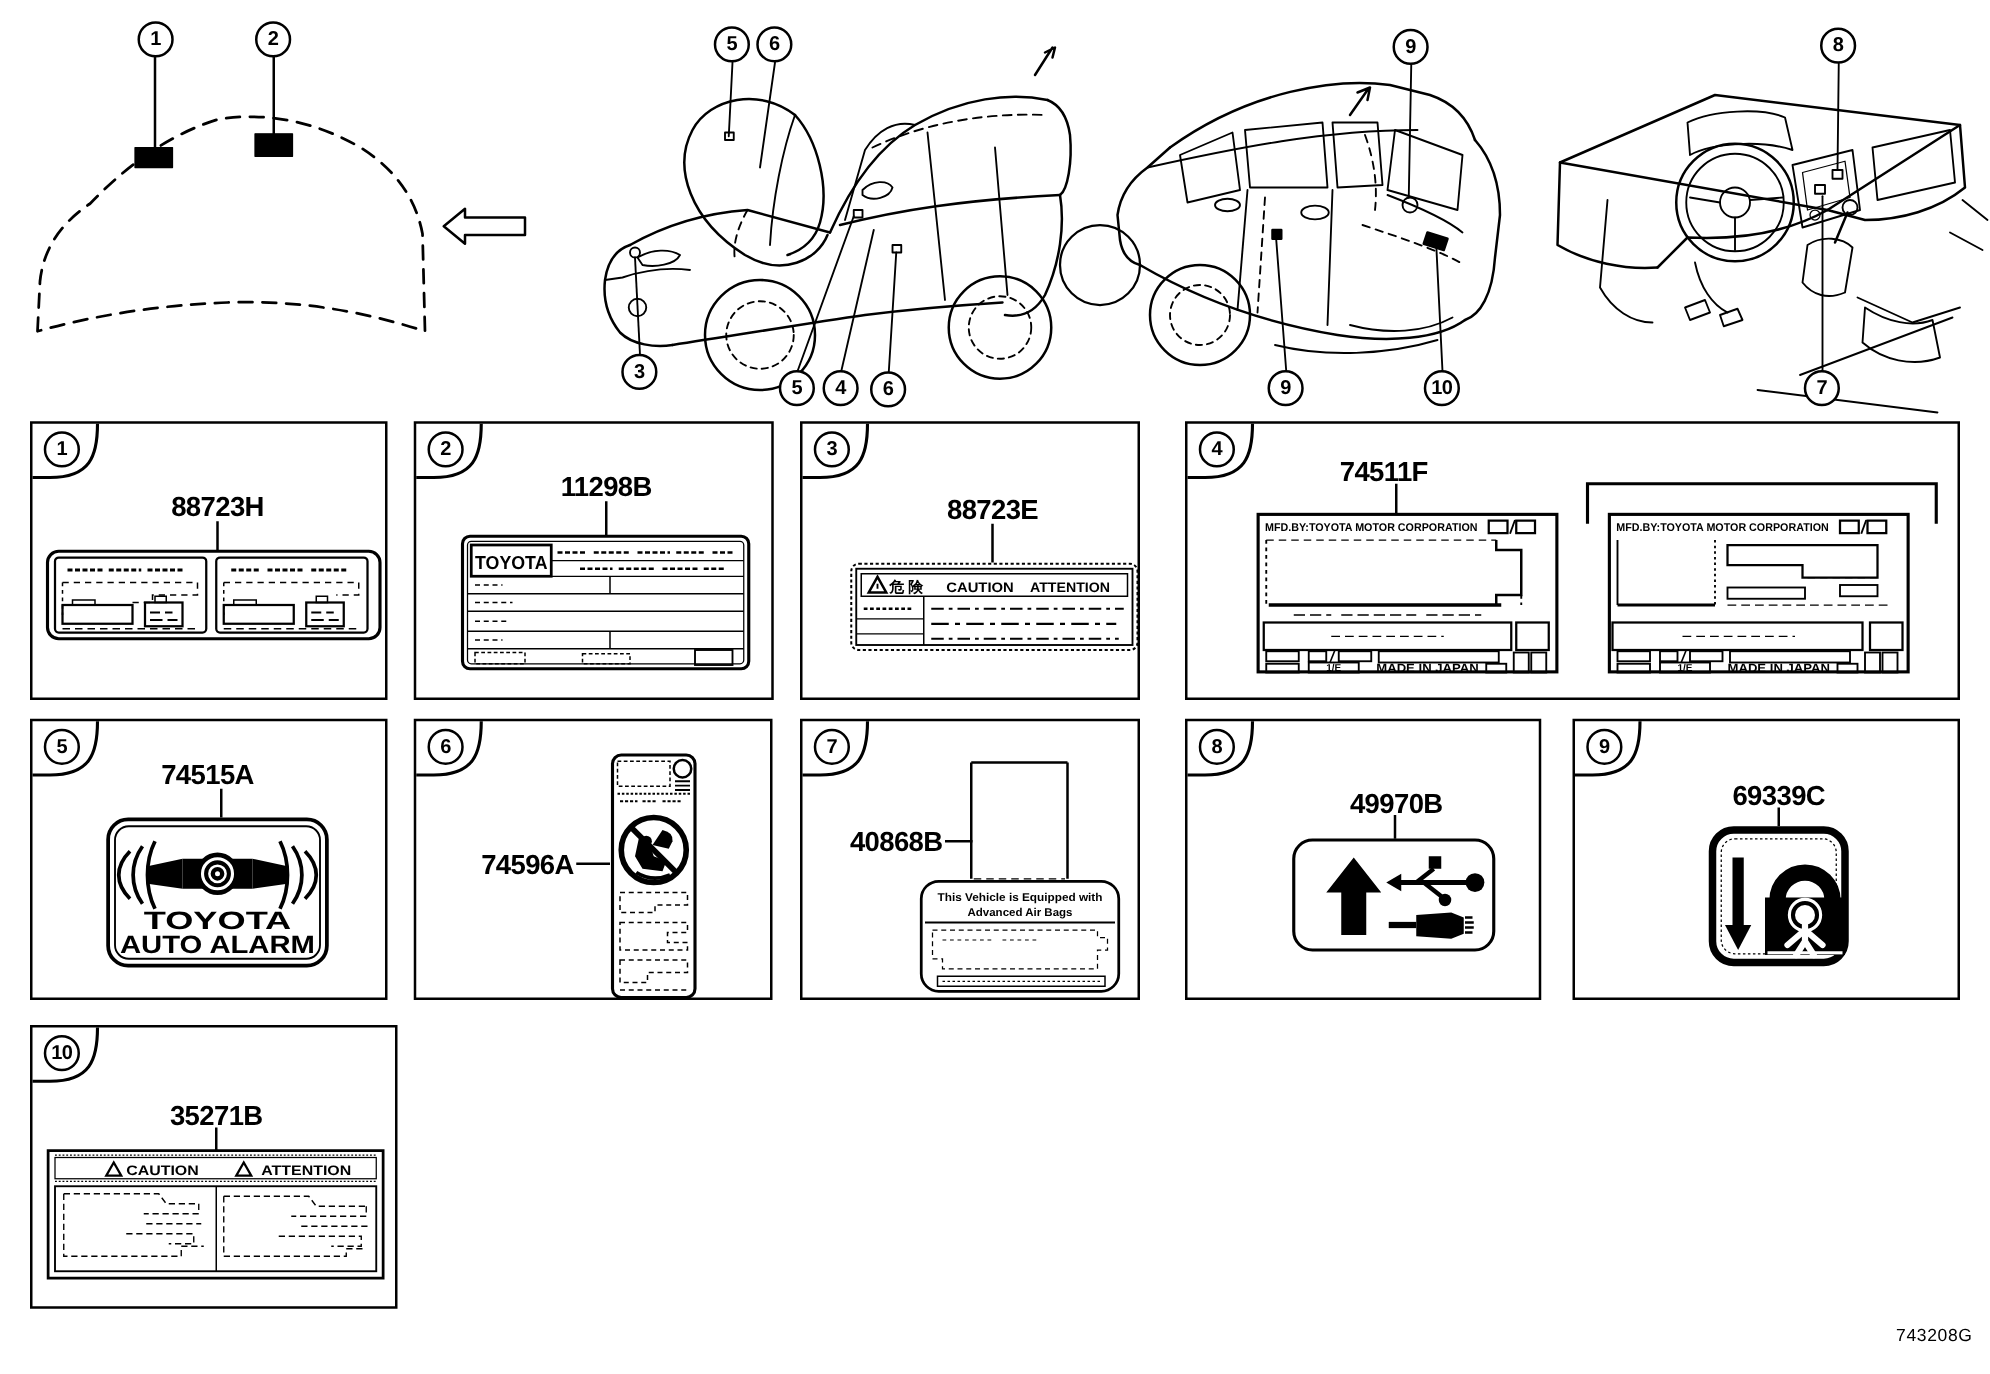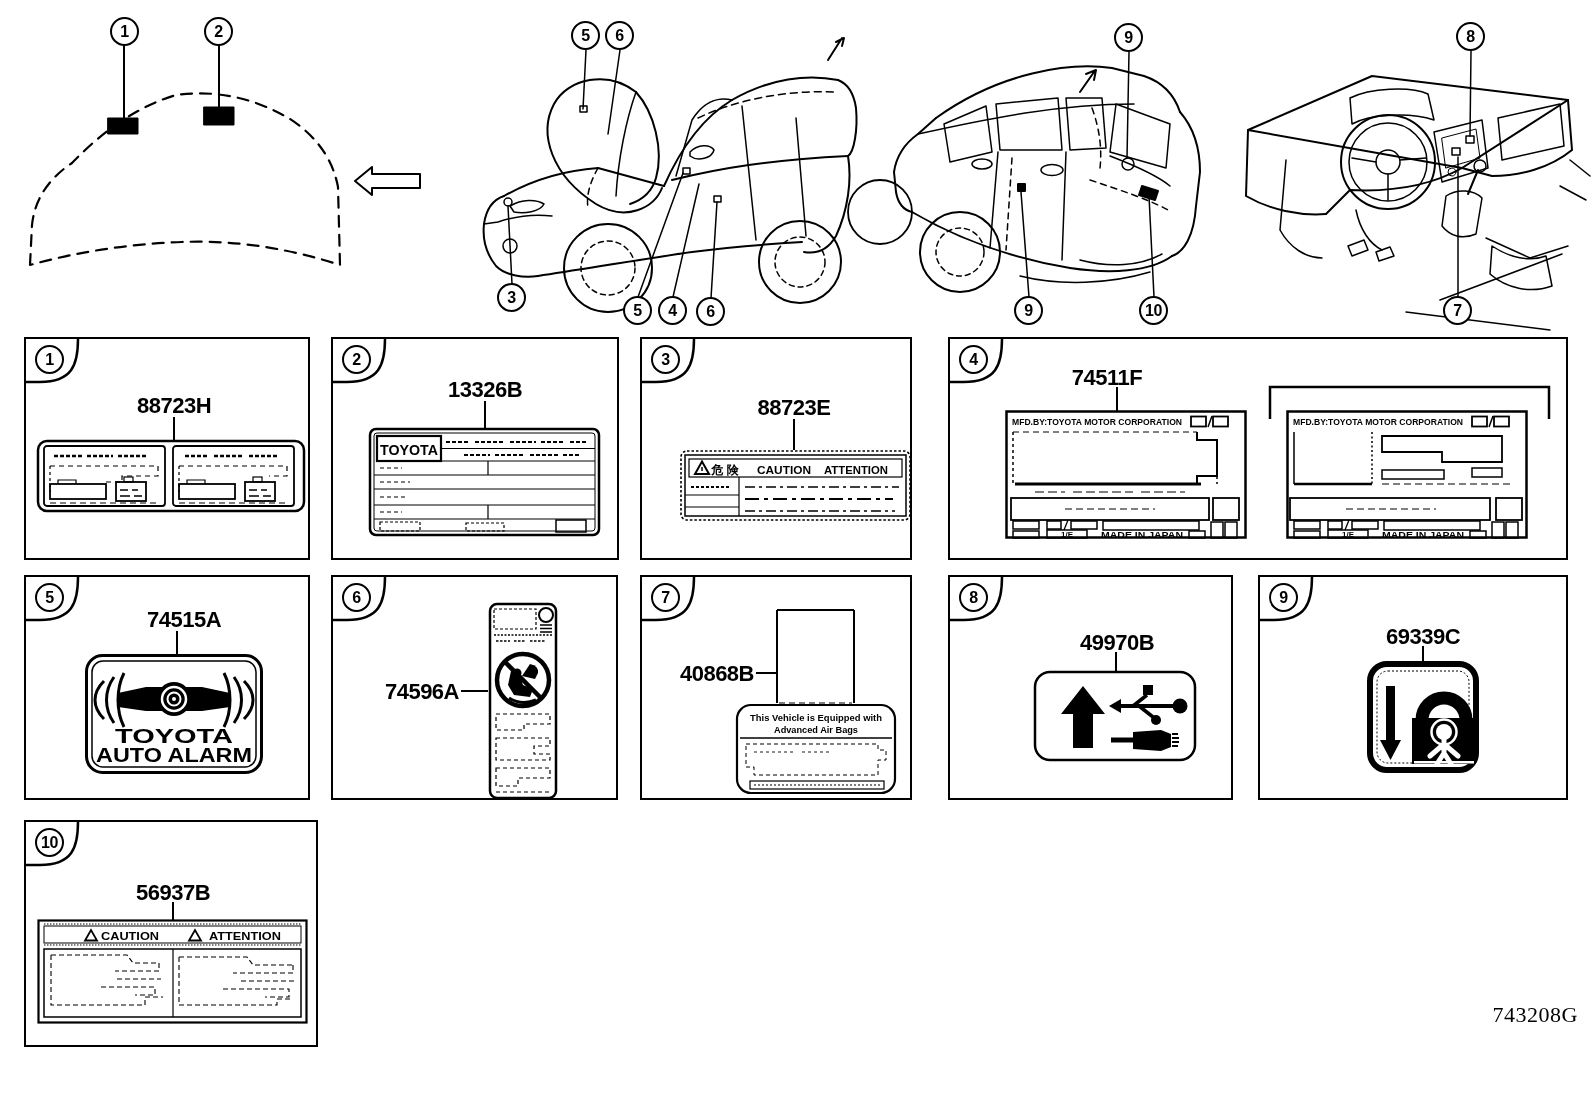--- a/index.html
+++ b/index.html
@@ -11,21 +11,21 @@
   .tabshape{left:0;top:0;}
   .circ{position:absolute;width:29px;height:29px;border:2.5px solid #000;border-radius:50%;
         background:#fff;box-sizing:border-box;display:flex;align-items:center;justify-content:center;
         font-weight:bold;font-size:16px;letter-spacing:-0.5px;z-index:5;}
   .pn{position:absolute;font-weight:bold;font-size:22px;letter-spacing:-0.5px;white-space:nowrap;
       transform:translateX(-50%);}
   .pnr{position:absolute;font-weight:bold;font-size:22px;letter-spacing:-0.5px;white-space:nowrap;
       text-align:right;}
   .lv{position:absolute;width:2px;background:#000;}
   .lh{position:absolute;height:2px;background:#000;}
-  .dcode{position:absolute;right:14px;top:1002px;font-size:22px;letter-spacing:0.5px;font-family:Liberation Serif, serif;}
+  .dcode{position:absolute;right:14px;top:1060px;font-size:14px;letter-spacing:0.5px;}
 </style>
 </head>
 <body>
 
 <div class="page">
 
   <svg style="left:10px;top:15px" width="420" height="290" viewBox="0 0 420 290">
     <g stroke="#000" fill="none" stroke-linecap="round" stroke-linejoin="round">
       <path d="M20,250 L22,210 Q26,172 62,148 Q112,96 166,80 Q226,72 280,104 Q320,130 328,172 L330,250
                Q250,224 172,227 Q92,230 20,250 Z" stroke-width="2.2" stroke-dasharray="11,8"></path>
@@ -194,21 +194,21 @@
         </g>
       </g>
     </svg>
   </div>
 
   <div class="box" style="left:331px;top:337px;width:288px;height:223px">
     <svg class="tabshape" width="58" height="48" viewBox="0 0 58 48">
       <path d="M52,0 C52,26 46,43 14,43 L0,43" fill="none" stroke="#000" stroke-width="2.5"></path>
     </svg>
     <div class="circ" style="left:9px;top:6px">2</div>
-    <div class="pn" style="left:152px;top:38px">13326B</div>
+    <div class="pn" style="left:152px;top:38px">11298B</div>
     <div class="lv" style="left:151px;top:62px;height:27px"></div>
     <svg style="left:35px;top:88px" width="233" height="110" viewBox="0 0 233 110">
       <g stroke="#000" fill="none">
         <rect x="2" y="2" width="229" height="106" rx="6" stroke-width="2.5"></rect>
         <rect x="6" y="6" width="221" height="98" rx="3" stroke-width="1"></rect>
         <rect x="9" y="9" width="64" height="25" stroke-width="2.2"></rect>
         <text x="41" y="28" text-anchor="middle" font-size="15" font-weight="bold" textLength="58" lengthAdjust="spacingAndGlyphs" stroke="none" fill="#000">TOYOTA</text>
         <path d="M73,21.5 H227 M73,34 H227" stroke-width="1"></path>
         <path d="M78,15 h24 m5,0 h30 m5,0 h26 m5,0 h24 m5,0 h18" stroke-width="2" stroke-dasharray="4,2"></path>
         <path d="M96,28 h26 m5,0 h30 m5,0 h28 m5,0 h16" stroke-width="2" stroke-dasharray="4,2"></path>
@@ -323,21 +323,21 @@
         <rect x="220" y="112" width="12" height="16" stroke-width="1.5"></rect>
       </g>
     </svg>
   </div>
 
   <div class="box" style="left:24px;top:575px;width:286px;height:225px">
     <svg class="tabshape" width="58" height="48" viewBox="0 0 58 48">
       <path d="M52,0 C52,26 46,43 14,43 L0,43" fill="none" stroke="#000" stroke-width="2.5"></path>
     </svg>
     <div class="circ" style="left:9px;top:6px">5</div>
-    <div class="pn" style="left:158px;top:30px">74515A</div>
+    <div class="pn" style="left:140px;top:30px">74515A</div>
     <div class="lv" style="left:150px;top:54px;height:23px"></div>
     <svg style="left:58px;top:76px" width="180" height="122" viewBox="0 0 180 122">
       <g stroke="#000" fill="none">
         <rect x="2.5" y="2.5" width="175" height="117" rx="16" stroke-width="3"></rect>
         <rect x="8" y="8" width="164" height="106" rx="11" stroke-width="1.5"></rect>
         <g>
           <rect x="62" y="34" width="56" height="24" fill="#000" stroke="none"></rect>
           <polygon points="62,34 34,40 34,54 62,58" fill="#000" stroke="none"></polygon>
           <polygon points="118,34 146,40 146,54 118,58" fill="#000" stroke="none"></polygon>
           <circle cx="90" cy="46" r="17" fill="#000" stroke="none"></circle>
@@ -465,21 +465,21 @@
         </g>
       </g>
     </svg>
   </div>
 
   <div class="box" style="left:24px;top:820px;width:294px;height:227px">
     <svg class="tabshape" width="58" height="48" viewBox="0 0 58 48">
       <path d="M52,0 C52,26 46,43 14,43 L0,43" fill="none" stroke="#000" stroke-width="2.5"></path>
     </svg>
     <div class="circ" style="left:9px;top:6px">10</div>
-    <div class="pn" style="left:147px;top:58px">56937B</div>
+    <div class="pn" style="left:147px;top:58px">35271B</div>
     <div class="lv" style="left:146px;top:80px;height:18px"></div>
     <svg style="left:11px;top:97px" width="271" height="105" viewBox="0 0 271 105">
       <g stroke="#000" fill="none">
         <rect x="1.5" y="1.5" width="268" height="102" stroke-width="2.2"></rect>
         <rect x="7" y="7" width="257" height="17" stroke-width="1"></rect>
         <path d="M7,5 H264 M7,26 H264" stroke-width="1" stroke-dasharray="1.5,1.5"></path>
         <path d="M48,21.5 l12,0 -6,-10.5 z" stroke-width="1.8"></path>
         <text x="64" y="21" font-size="11" font-weight="bold" textLength="58" lengthAdjust="spacingAndGlyphs" stroke="none" fill="#000">CAUTION</text>
         <path d="M152,21.5 l12,0 -6,-10.5 z" stroke-width="1.8"></path>
         <text x="172" y="21" font-size="11" font-weight="bold" textLength="72" lengthAdjust="spacingAndGlyphs" stroke="none" fill="#000">ATTENTION</text>

